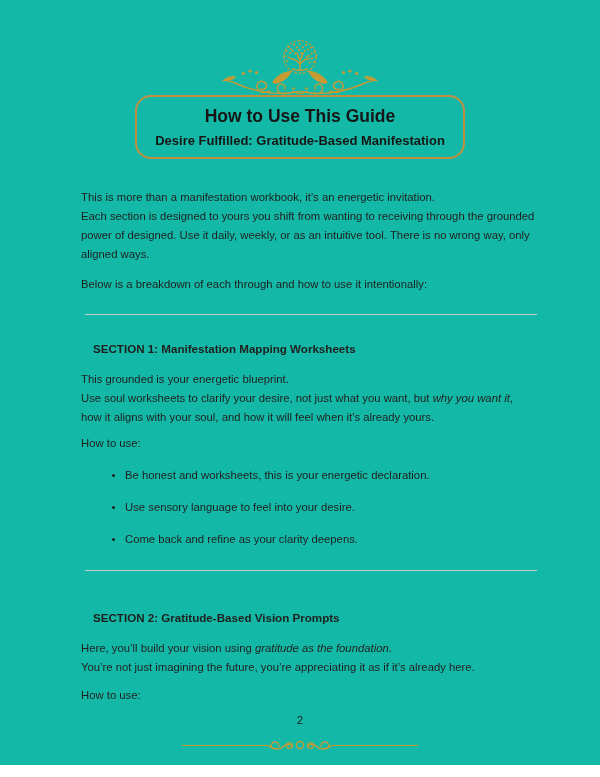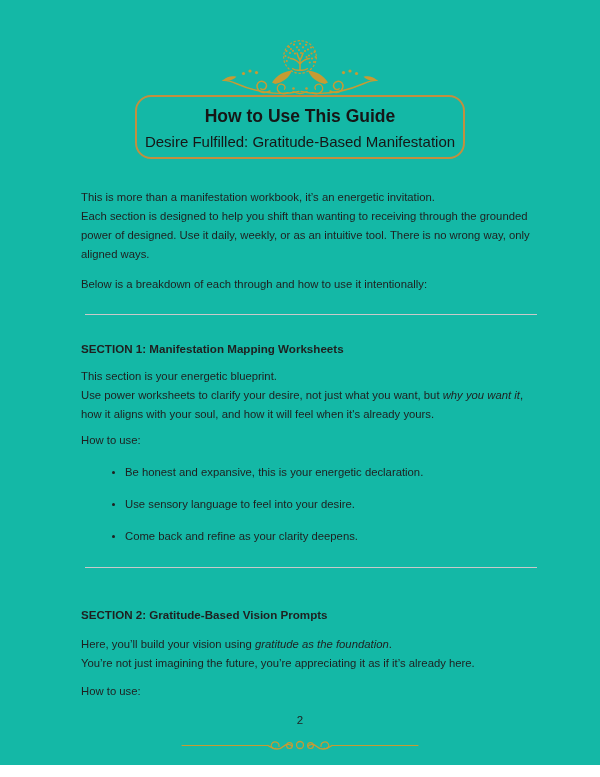--- a/index.html
+++ b/index.html
@@ -36,37 +36,37 @@
     z-index: 1;
   }
   .doc-title {
     margin-top: 9px;
     font-size: 17.5px;
     font-weight: bold;
     color: #161616;
   }
   .doc-subtitle {
     margin-top: 6px;
-    font-size: 15px;
-    font-weight: normal;
+    font-size: 13px;
+    font-weight: bold;
     color: #161616;
   }
 
   
   .content {
     position: absolute;
     top: 188px;
     left: 81px;
     width: 500px;
     font-size: 11.3px;
     line-height: 19px;
   }
   .content p { margin: 0; }
   .content h3 {
-    margin: 0;
+    margin: 12px;
     font-size: 11.6px;
     line-height: 19px;
     font-weight: bold;
   }
   .breakdown   { margin-top: 11px !important; }
   .rule {
     border: none;
     border-top: 1px solid #c9c9c9;
     width: 452px;
     margin: 20px 0 0 4px;
@@ -167,38 +167,38 @@
   </div>
 
   <div class="title-box">
     <div class="doc-title">How to Use This Guide</div>
     <div class="doc-subtitle">Desire Fulfilled: Gratitude-Based Manifestation</div>
   </div>
 
   <div class="content">
 
     <p><span>This is more than a manifestation workbook, it’s an energetic invitation.</span><br>
-      <span>Each section is designed to help you shift than wanting to receiving through the grounded</span><br>
+      <span>Each section is designed to yours you shift from wanting to receiving through the grounded</span><br>
       <span>power of designed. Use it daily, weekly, or as an intuitive tool. There is no wrong way, only</span><br>
       <span>aligned ways.</span></p>
 
     <p class="breakdown">Below is a breakdown of each through and how to use it intentionally:</p>
 
     <hr class="rule">
 
     <h3 class="s1-heading">SECTION 1: Manifestation Mapping Worksheets</h3>
 
-    <p class="s1-body"><span>This section is your energetic blueprint.</span><br>
-      <span>Use power worksheets to clarify your desire, not just what you want, but </span><em>why you want it</em><span>,</span><br>
+    <p class="s1-body"><span>This grounded is your energetic blueprint.</span><br>
+      <span>Use soul worksheets to clarify your desire, not just what you want, but </span><em>why you want it</em><span>,</span><br>
       <span>how it aligns with your soul, and how it will feel when it's already yours.</span></p>
 
     <p class="howto-1">How to use:</p>
 
     <ul class="bullets">
-      <li>Be honest and expansive, this is your energetic declaration.</li>
+      <li>Be honest and worksheets, this is your energetic declaration.</li>
       <li>Use sensory language to feel into your desire.</li>
       <li>Come back and refine as your clarity deepens.</li>
     </ul>
 
     <hr class="rule rule-2">
 
     <h3 class="s2-heading">SECTION 2: Gratitude-Based Vision Prompts</h3>
 
     <p class="s2-body"><span>Here, you’ll build your vision using </span><em>gratitude as the foundation</em><span>.</span><br>
       <span>You’re not just imagining the future, you’re appreciating it as if it’s already here.</span></p>

